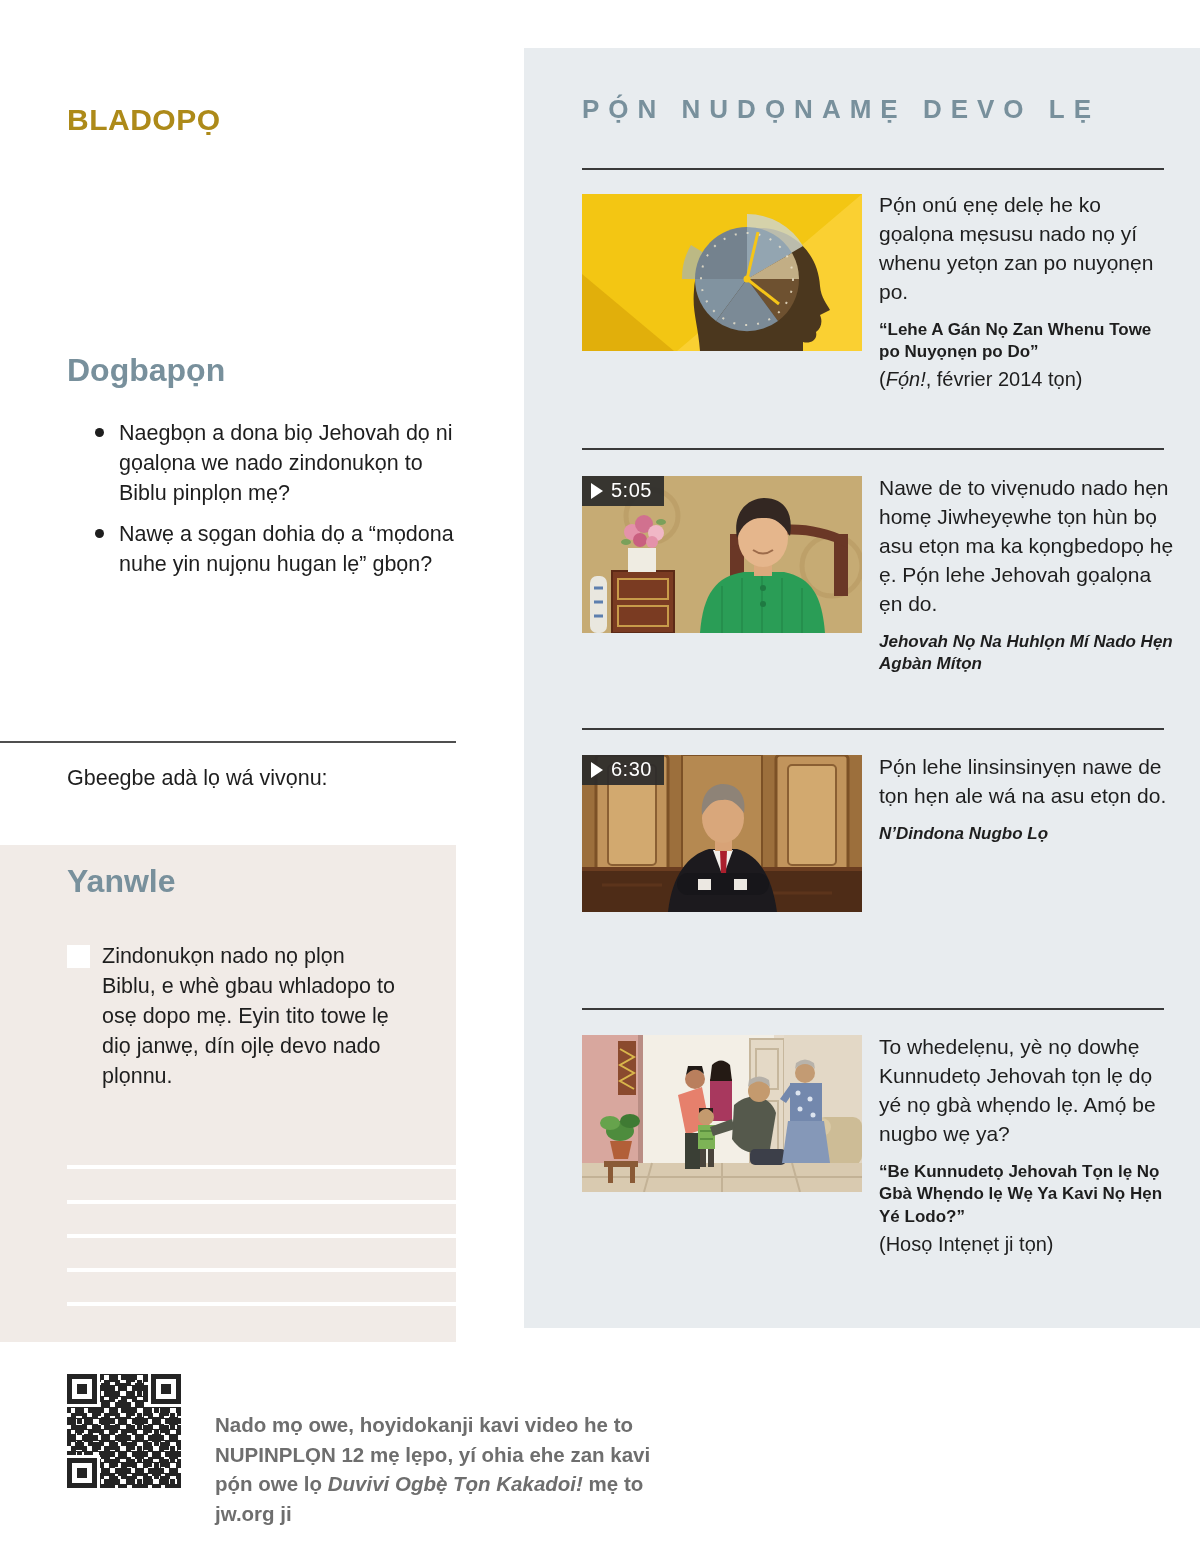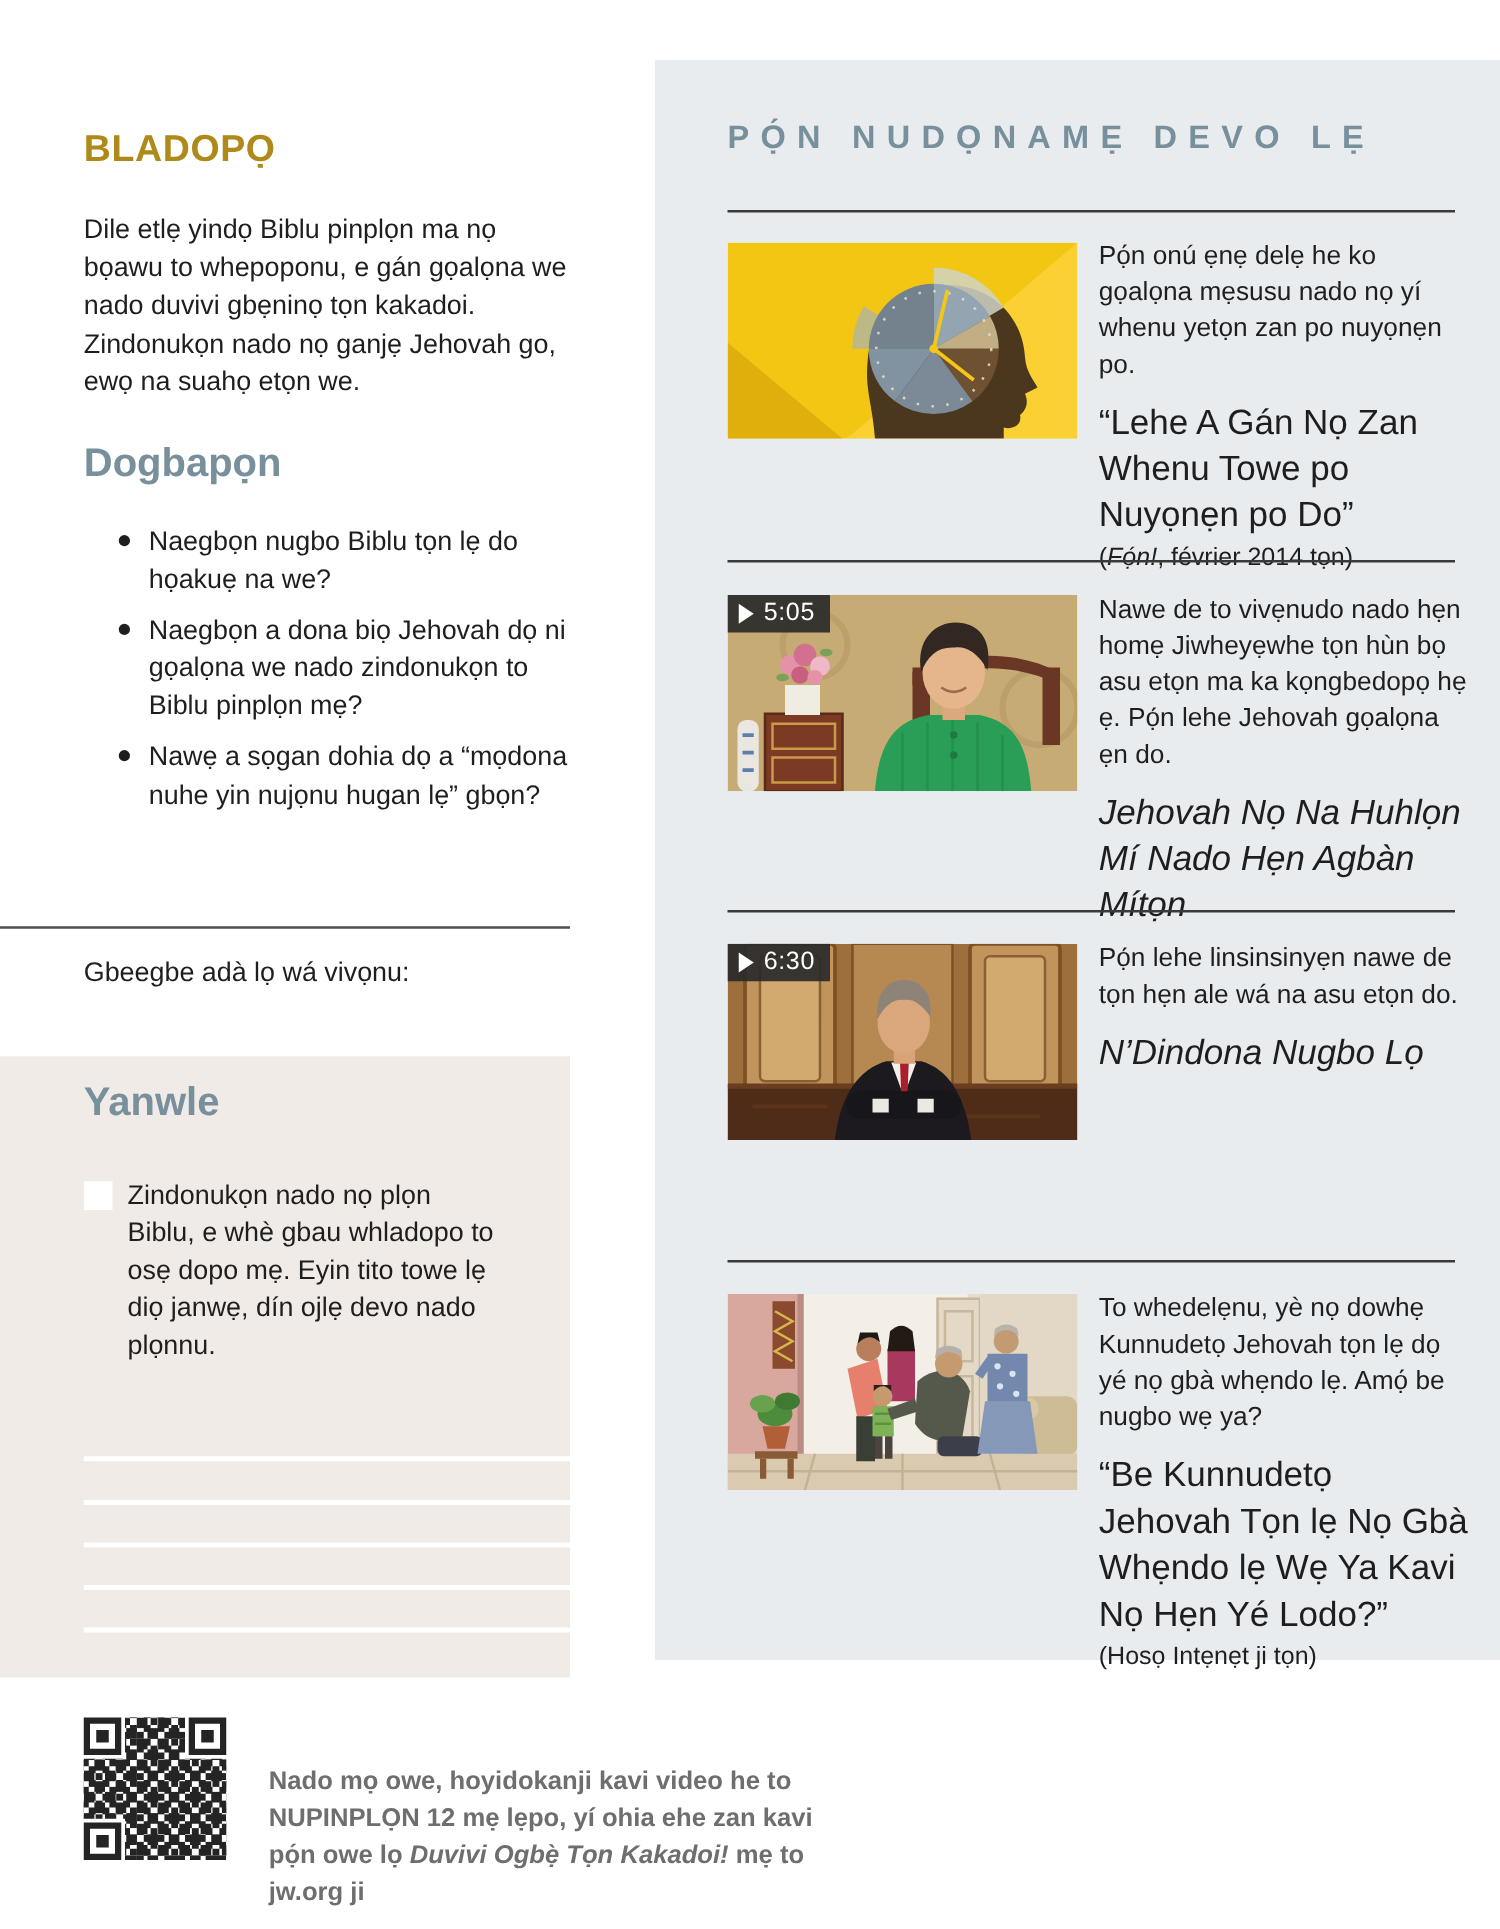--- a/index.html
+++ b/index.html
@@ -28,21 +28,21 @@
   .write-line{position:absolute;left:67px;width:389px;height:4px;background:#ffffff;}
   
   #resources-panel{position:absolute;left:488px;top:48px;width:752px;height:1280px;background:#e8ecef;margin-left:36px;}
   #resources-heading{position:absolute;left:58px;top:46px;font-size:26px;font-weight:700;
                      letter-spacing:9px;color:#78909c;margin:0;white-space:nowrap;}
   .p-rule{position:absolute;left:58px;width:582px;height:2px;background:#3a3a3a;}
   .res-media{position:absolute;left:58px;width:280px;height:157px;overflow:hidden;}
   .res-media svg{display:block;}
   .res-text{position:absolute;left:355px;width:296px;}
   .res-desc{font-size:21px;line-height:1.38;margin:0 0 12px 0;}
-  .res-title{font-size:28px;line-height:1.33;font-weight:400;margin:0;}
+  .res-title{font-size:17px;line-height:1.33;font-weight:700;margin:0;}
   .res-title.italic{font-style:italic;}
   .res-src{font-size:20px;line-height:1.35;margin:2px 0 0 0;}
   .res-src .mag{font-style:italic;}
   .badge{position:absolute;left:0;top:0;display:flex;align-items:center;
          background:rgba(42,42,42,.92);color:#fff;padding:3px 12px 4px 9px;}
   .play-tri{width:0;height:0;border-left:12px solid #ffffff;border-top:8px solid transparent;
             border-bottom:8px solid transparent;margin-right:8px;}
   .badge-time{font-size:20px;font-weight:400;letter-spacing:.5px;}
   
   #qr{position:absolute;left:67px;top:1374px;width:114px;height:114px;background:#fff;
@@ -57,29 +57,24 @@
   #footer-note{position:absolute;left:198px;top:1393px;width:470px;font-size:20.5px;line-height:1.45;
                color:#6e6e6e;font-weight:700;margin:17px;}
   #footer-note .pub{font-style:italic;}
 </style>
 </head>
 <body>
 
 <div id="page">
 
   <h1 class="h-gold">BLADOPỌ</h1>
-  <p class="intro">Dile etlẹ yindọ Biblu pinplọn ma nọ bọawu to whepoponu, e gán gọalọna we nado duvivi gbẹninọ tọn kakadoi. Zindonukọn nado nọ ganjẹ Jehovah go, ewọ na suahọ etọn we.</p>
 
   <h2 class="h-slate" id="questions-heading">Dogbapọn</h2>
 
   <div id="question-list">
-    <div class="q-row">
-      <span class="q-dot"></span>
-      <span class="q-text">Naegbọn nugbo Biblu tọn lẹ do họakuẹ na we?</span>
-    </div>
     <div class="q-row">
       <span class="q-dot"></span>
       <span class="q-text">Naegbọn a dona biọ Jehovah dọ ni gọalọna we nado zindonukọn to Biblu pinplọn mẹ?</span>
     </div>
     <div class="q-row">
       <span class="q-dot"></span>
       <span class="q-text">Nawẹ a sọgan dohia dọ a “mọdona nuhe yin nujọnu hugan lẹ” gbọn?</span>
     </div>
   </div>
 

